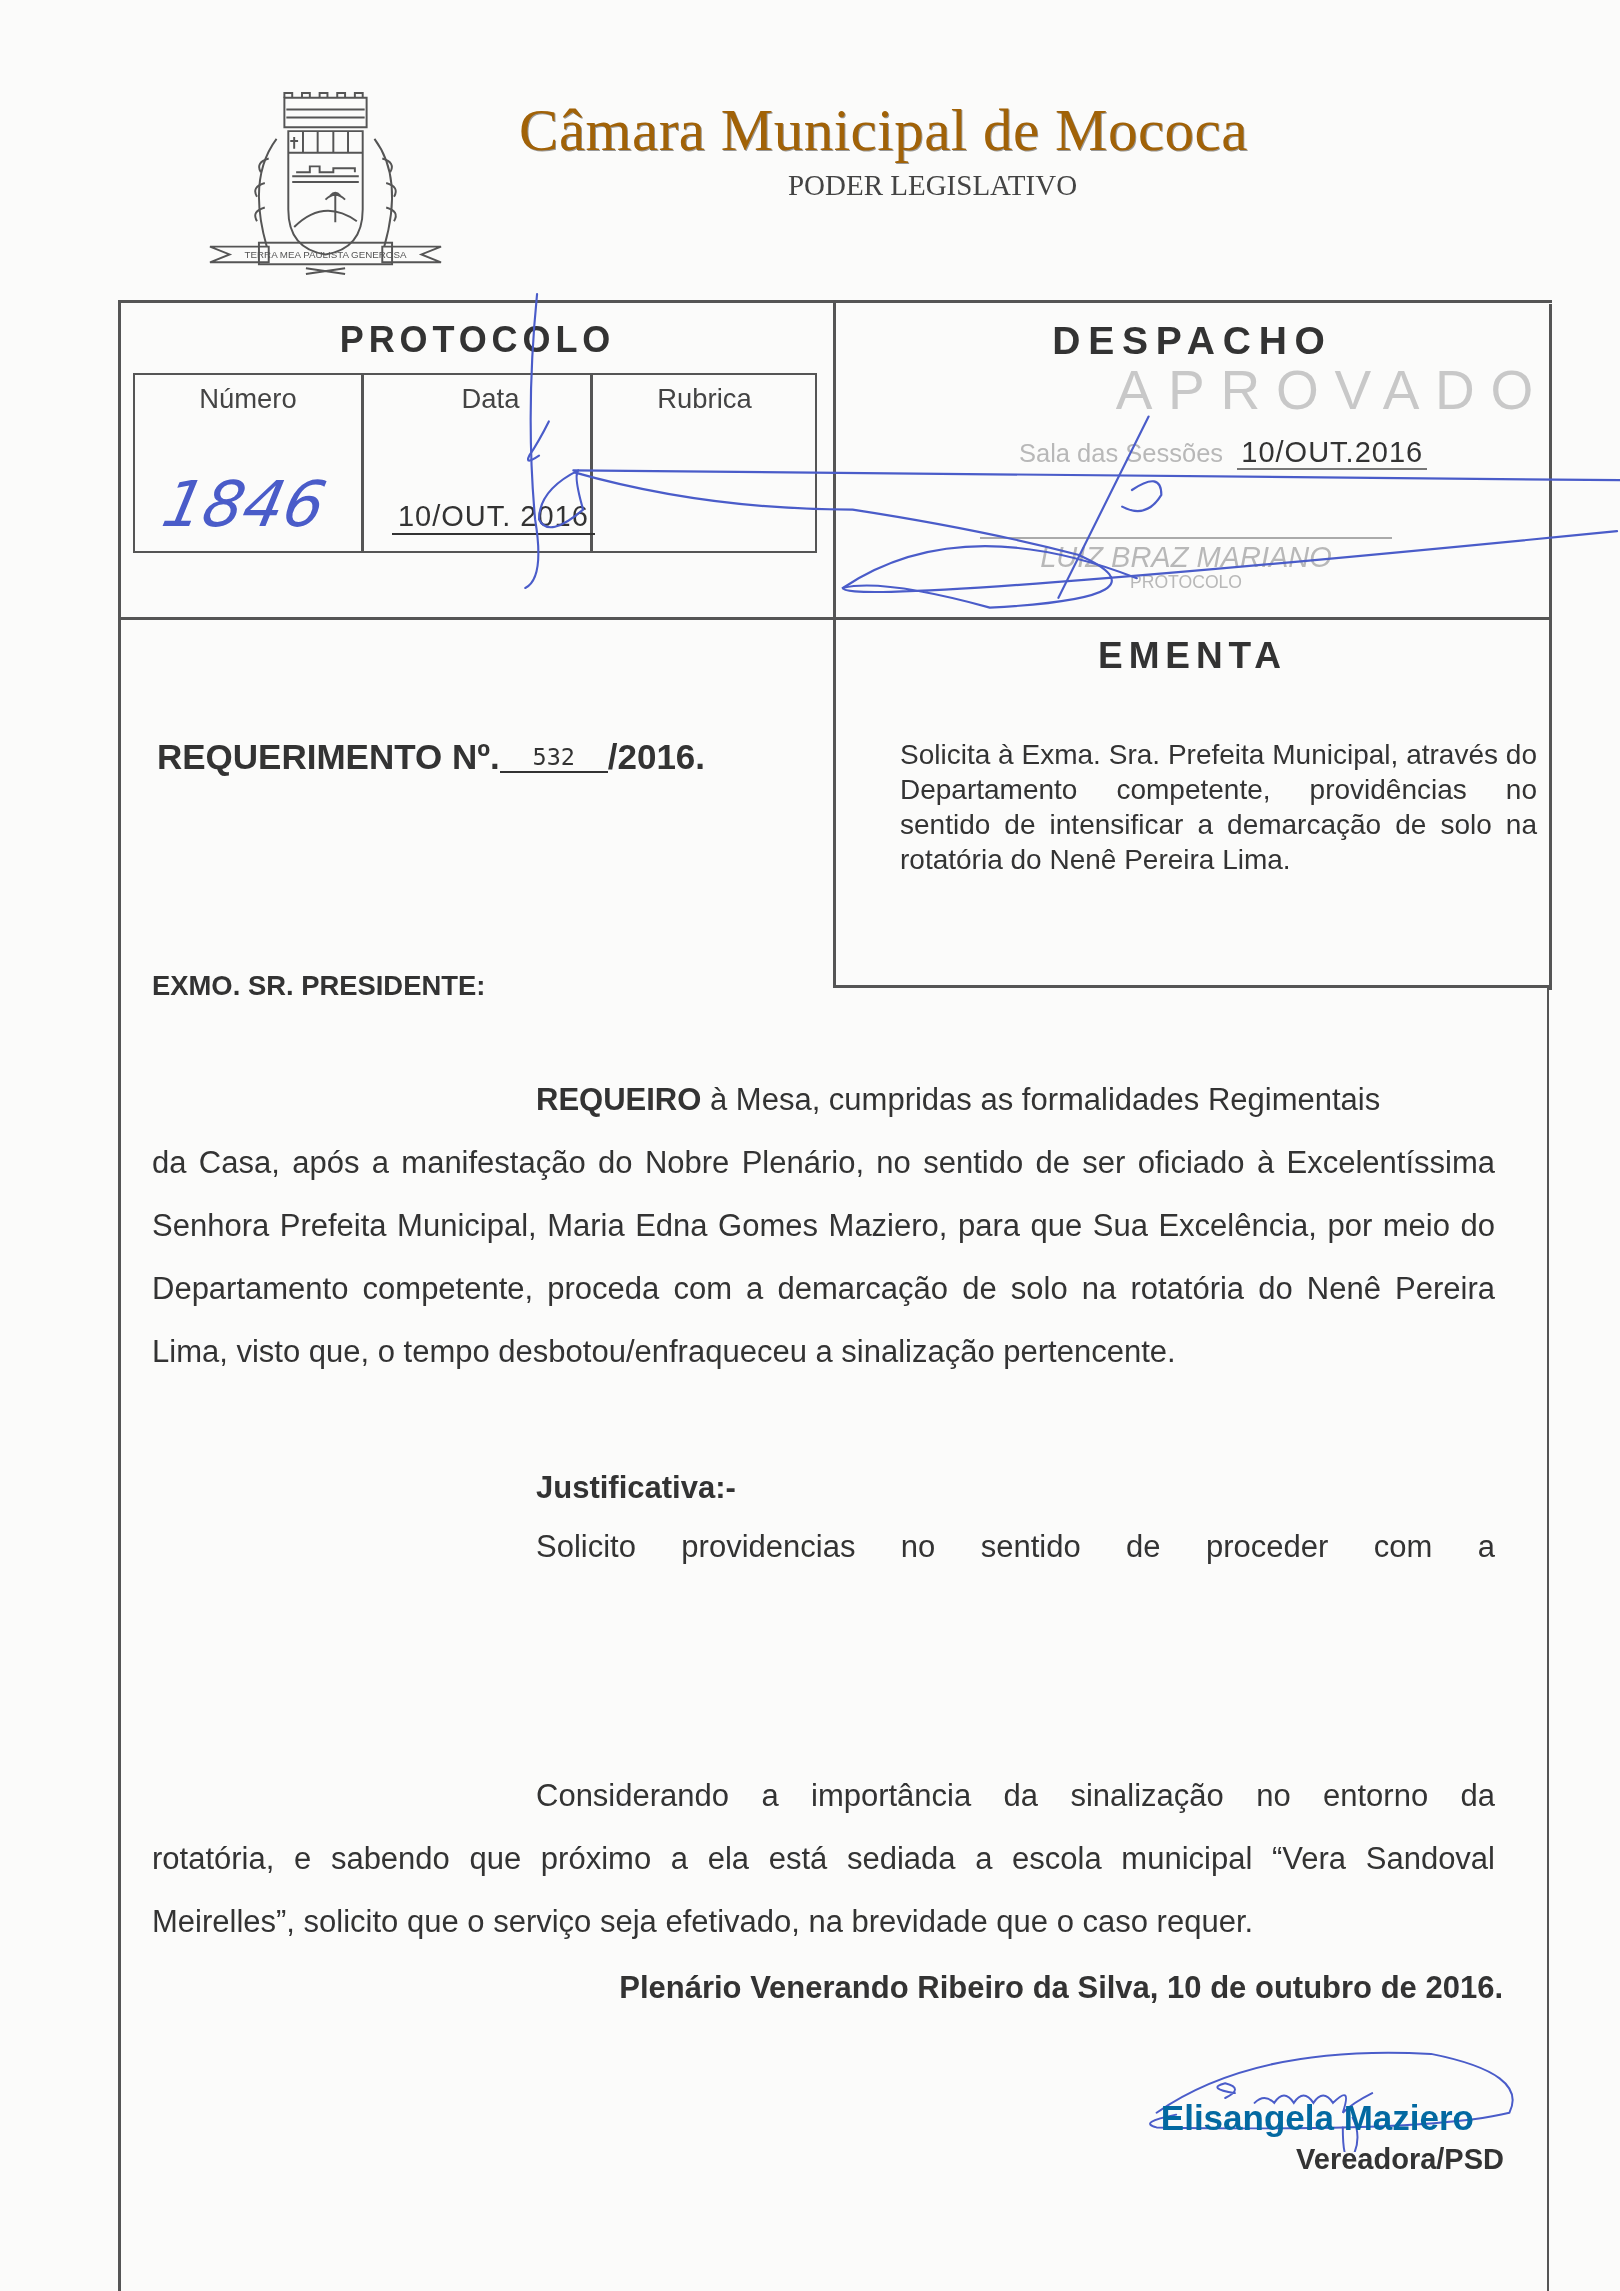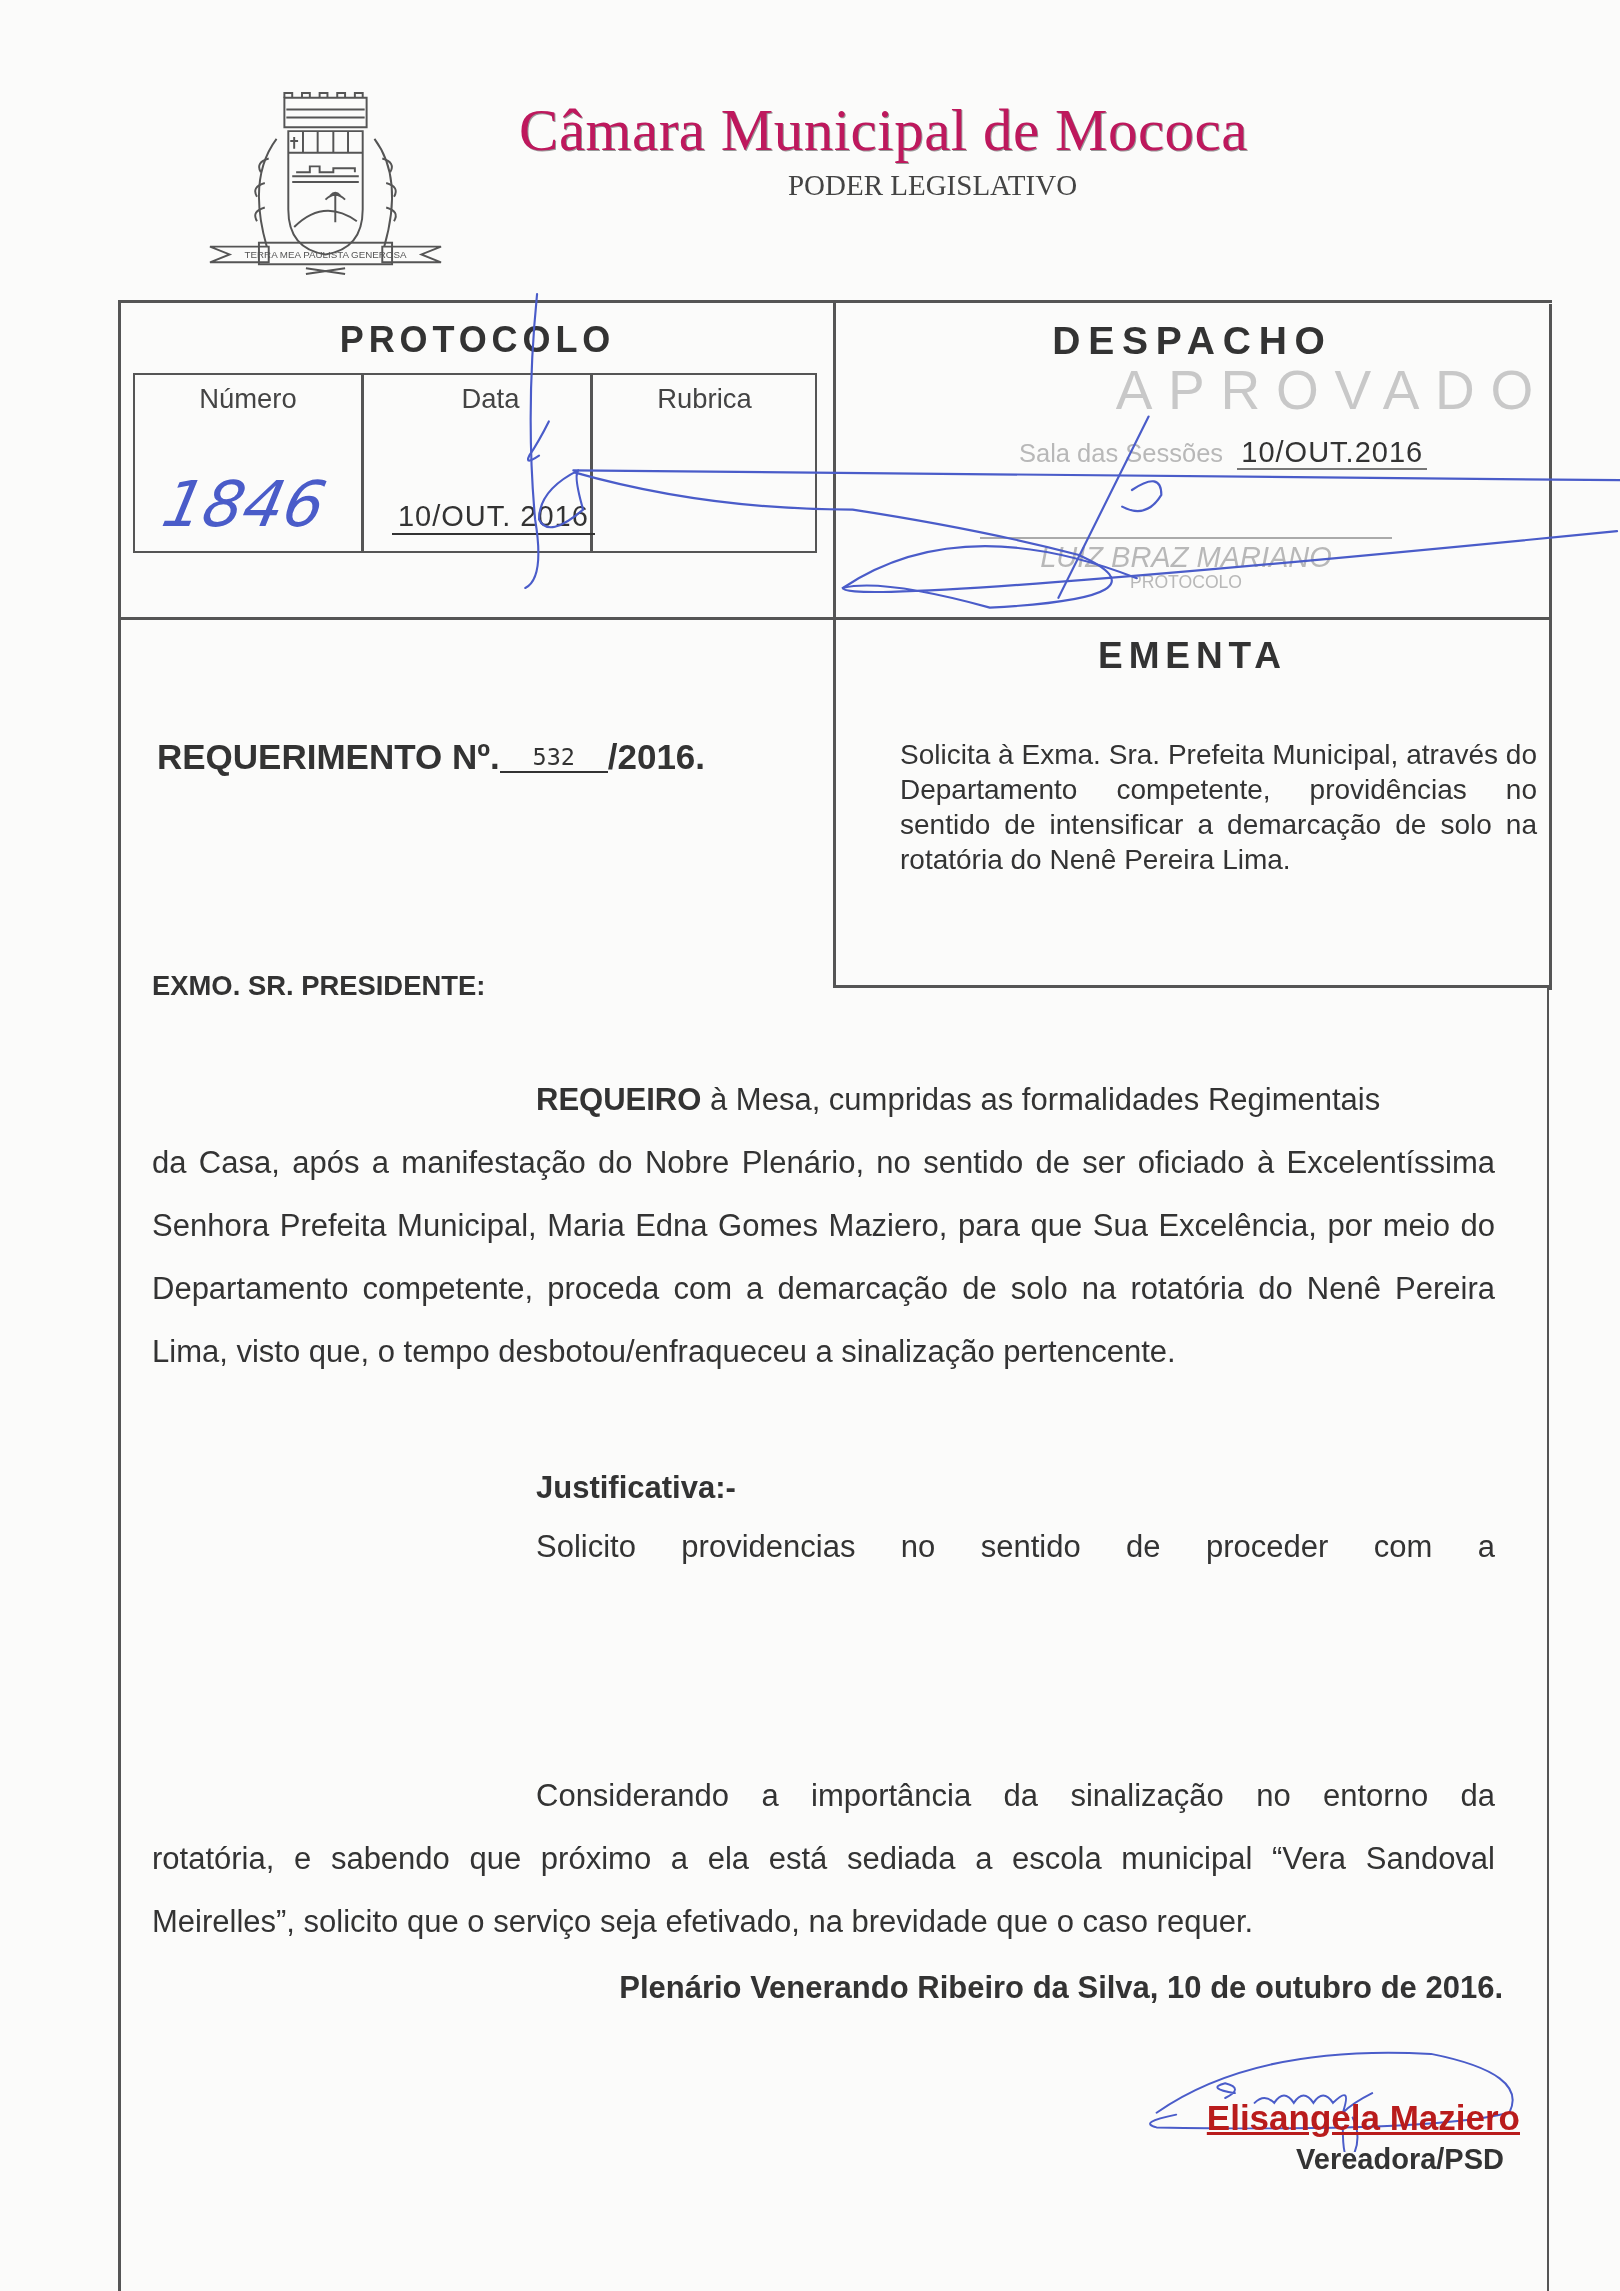--- a/index.html
+++ b/index.html
@@ -5,21 +5,21 @@
   html, body { margin:0; padding:0; }
   body {
     width:1620px; height:2292px; background:#fbfbfa; position:relative; overflow:hidden;
     font-family:"Liberation Sans", sans-serif; color:#333;
   }
   .abs { position:absolute; }
   
   .logo { left:208px; top:90px; width:235px; height:186px; }
   .title-main {
     left:0; width:1532px; top:96px; text-align:center; padding-left:235px; box-sizing:border-box;
-    font-family:"Liberation Serif", serif; font-size:59px; color:#be185d; letter-spacing:0.5px;
+    font-family:"Liberation Serif", serif; font-size:59px; color:#a16207; letter-spacing:0.5px;
     text-shadow:1px 1px 0 #999;
   }
   .title-sub {
     left:0; width:1620px; top:169px; text-align:center; padding-left:245px; box-sizing:border-box;
     font-family:"Liberation Serif", serif; font-size:29px; color:#444;
   }
   
   .line { position:absolute; background:#555; }
   .hdr-label { font-weight:bold; font-size:36px; letter-spacing:4.9px; color:#333; text-align:center; }
   .cell-label { font-size:27.4px; color:#444; text-align:center; }
@@ -146,15 +146,15 @@
 <div class="abs" style="left:152px; top:1970px; width:1351px; text-align:right; font-weight:bold; font-size:31px; color:#333;">Plenário Venerando Ribeiro da Silva, 10 de outubro de 2016.</div>
 
 <svg class="abs" style="left:1137px; top:2044px;" width="392" height="108" viewBox="0 0 400 110">
   <g fill="none" stroke="#4a5cc9" stroke-width="2" stroke-linecap="round">
     <path d="M20 70 Q120 0 300 10 Q400 30 380 70 Q300 90 20 85 Q0 80 40 72"></path>
     <path d="M90 55 q20 -10 0 -15 q-20 5 10 10"></path>
     <path d="M120 60 q10 -10 20 0 q10 -15 20 0 q10 -15 20 0 q10 -15 20 0 q20 -20 10 10 q10 -10 30 -20"></path>
     <path d="M210 85 q0 40 10 30 q10 -20 0 -40"></path>
   </g>
 </svg>
-<div class="abs" style="left:1094px; top:2098px; width:426px; text-align:right; font-weight:bold; font-size:35px; color:#b91c1c;text-decoration:underline;">Elisangela Maziero</div>
+<div class="abs" style="left:1048px; top:2098px; width:426px; text-align:right; font-weight:bold; font-size:35px; color:#0369a1;">Elisangela Maziero</div>
 <div class="abs" style="left:1078px; top:2143px; width:426px; text-align:right; font-weight:bold; font-size:29px; color:#333;">Vereadora/PSD</div>
 
 
 </body></html>

